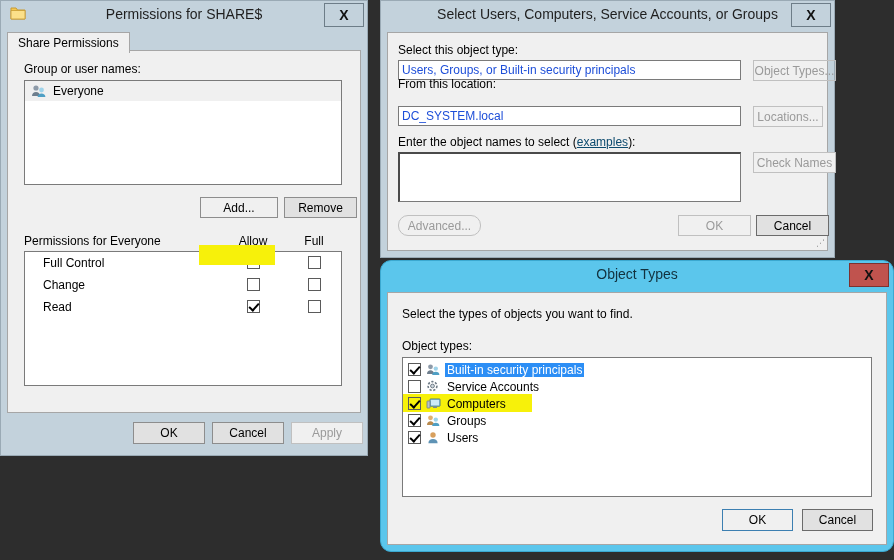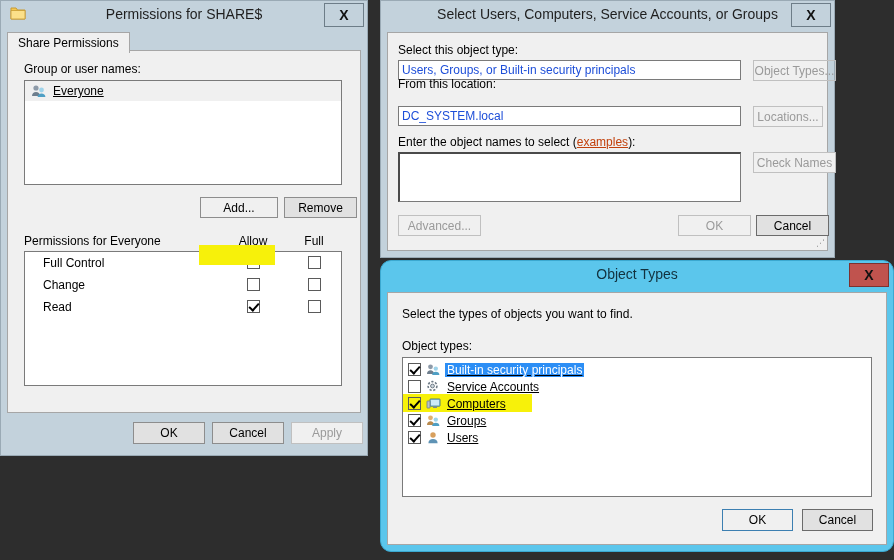--- a/index.html
+++ b/index.html
@@ -42,21 +42,21 @@
     box-sizing:border-box;background:#e1e1e1;border:1px solid #8d8d8d;
     font-family:"Liberation Sans",sans-serif;font-size:12px;color:#000;
     display:flex;align-items:center;justify-content:center;cursor:pointer;
   }
   .btn.disabled{color:#9a9a9a;border-color:#c0c0c0;background:#f0f0f0;cursor:default;}
   .btn.focus{border:1px solid #3c7fb1;box-shadow:inset 0 0 0 1px #fff;}
   .field{
     box-sizing:border-box;background:#fff;border:1px solid #7a7a7a;
     font-size:12px;color:#1d4ed8;display:flex;align-items:center;padding:0 3px;
   }
-  .listbox{box-sizing:border-box;background:#fff;border:1px solid #7a7a7a;overflow:hidden;text-decoration:underline;}
+  .listbox{box-sizing:border-box;background:#fff;border:1px solid #7a7a7a;overflow:hidden;}
 
   
   .cb{
     box-sizing:border-box;width:13px;height:13px;background:#fff;border:1px solid #5a5a5a;
     display:inline-block;position:relative;cursor:pointer;vertical-align:middle;
   }
   .cb.checked:after{
     content:"";position:absolute;left:3px;top:0px;width:4px;height:8px;
     border:solid #000;border-width:0 2px 2px 0;transform:rotate(42deg);
   }
@@ -81,21 +81,21 @@
   #selWin{left:380px;top:0;width:455px;height:258px;}
 
   
   #objWin{left:380px;top:260px;width:514px;height:292px;border-radius:11px;}
 
   .listrow{display:flex;align-items:center;height:17px;padding-left:5px;font-size:12px;}
   .listrow .nm{margin-left:4px;padding:0 2px;}
   .listrow.sel .nm{background:#2c8ef5;color:#fff;}
 
   .icon{display:inline-block;vertical-align:middle;}
-  a.examples{color:#c2410c;text-decoration:underline;cursor:pointer;}
+  a.examples{color:#0c4a6e;text-decoration:underline;cursor:pointer;}
 </style>
 </head>
 <body>
 
 <div class="win inactive" id="permWin">
   <div class="titlebar">
     <span class="icon" style="position:absolute;left:9px;top:5px;width:16px;height:14px;">
       <svg width="16" height="14" viewBox="0 0 16 14">
         <path d="M1 2h5l1.5 2H15v9H1z" fill="#f5c952" stroke="#c79a32" stroke-width="1"></path>
         <path d="M1 4.5h14V13H1z" fill="#fbe08a" stroke="#c79a32" stroke-width="0.8"></path>
@@ -175,21 +175,21 @@
     <div class="lbl" style="position:absolute;left:10px;top:44px;">From this location:</div>
     <div class="field" style="position:absolute;left:10px;top:73px;width:343px;height:20px;">DC_SYSTEM.local</div>
     <div class="btn disabled" style="position:absolute;left:365px;top:73px;width:70px;height:21px;">Locations...</div>
 
     <div class="lbl" style="position:absolute;left:10px;top:102px;">
       <span>Enter the object names to select (</span><a class="examples">examples</a><span>):</span>
     </div>
     <div class="field" style="position:absolute;left:10px;top:119px;width:343px;height:50px;align-items:flex-start;border-top:2px solid #4a4a4a;border-left:2px solid #4a4a4a;"></div>
     <div class="btn disabled" style="position:absolute;left:365px;top:119px;width:83px;height:21px;">Check Names</div>
 
-    <div class="btn disabled" style="position:absolute;left:10px;top:182px;width:83px;height:21px;">Advanced...</div>
+    <div class="btn disabled" style="position:absolute;left:10px;top:182px;width:83px;height:21px;border-radius:10px;">Advanced...</div>
     <div class="btn disabled" style="position:absolute;left:290px;top:182px;width:73px;height:21px;">OK</div>
     <div class="btn" style="position:absolute;left:368px;top:182px;width:73px;height:21px;border-color:#6b6b6b;">Cancel</div>
 
     <span style="position:absolute;right:3px;bottom:2px;font-size:9px;color:#8a8a8a;letter-spacing:-1px;">⋰</span>
   </div>
 </div>
 
 <div class="win active" id="objWin">
   <div class="titlebar">
     <span class="title">Object Types</span>

